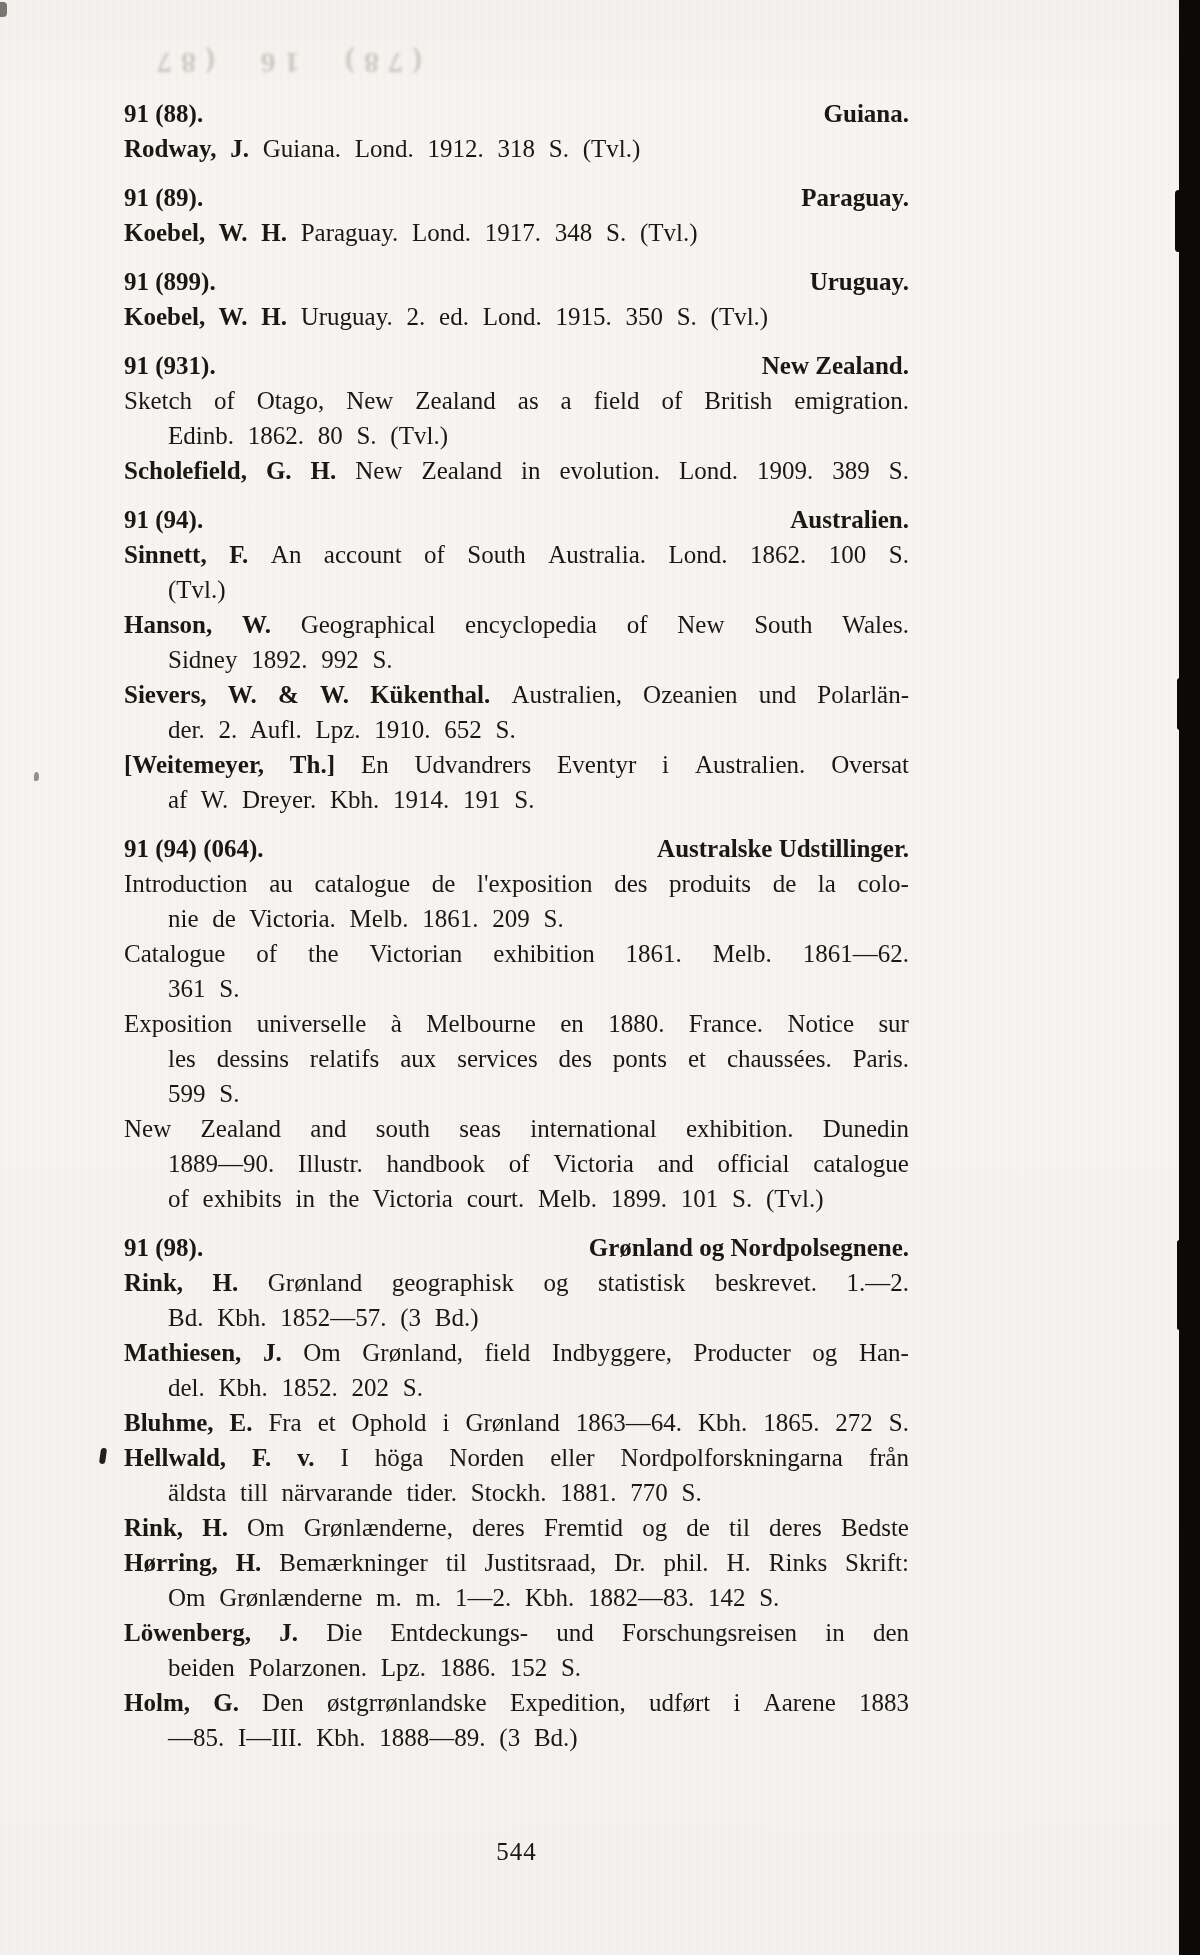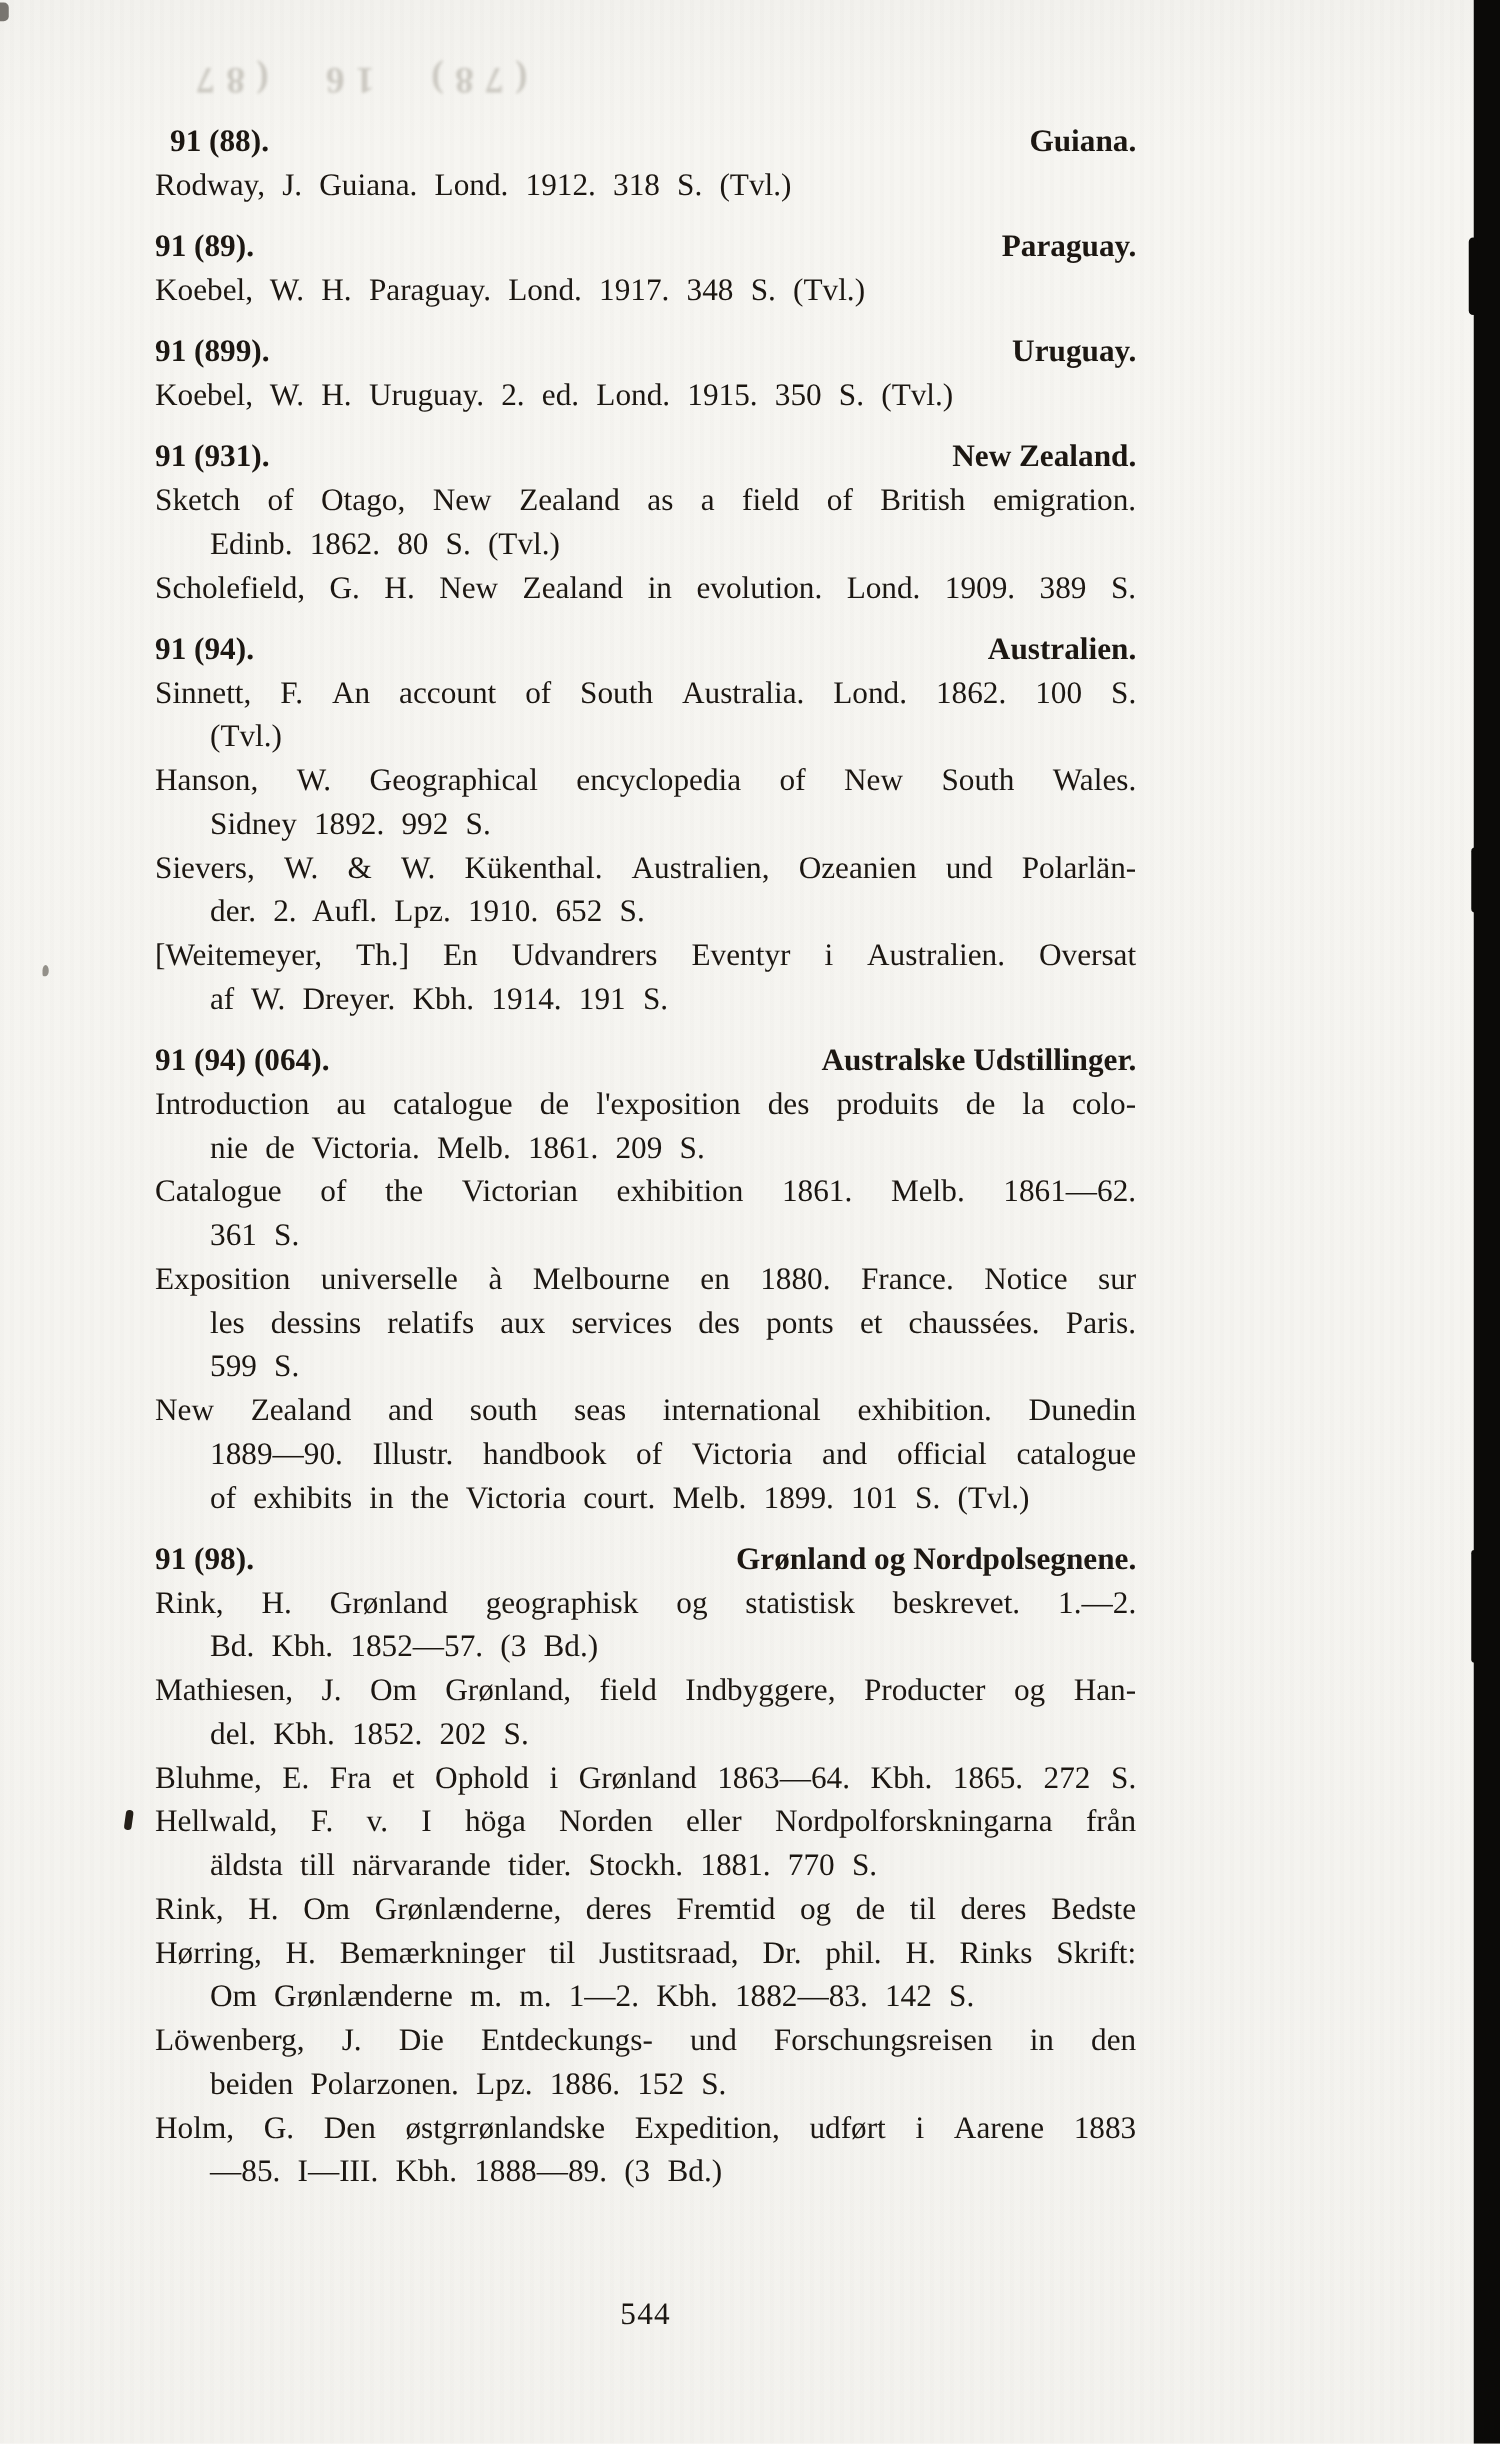--- a/index.html
+++ b/index.html
@@ -15,25 +15,25 @@
     background:repeating-linear-gradient(90deg,rgba(90,85,75,0.015) 0 3px,rgba(0,0,0,0) 3px 8px);
   }
   .text-column{
     position:absolute;left:124px;top:96px;width:785px;
     font-size:25px;line-height:35px;
   }
   .section-row{
     display:flex;justify-content:space-between;
     font-weight:bold;margin-top:14px;
   }
-  .section-row:first-child{margin-top:0;margin-left:12px;}
+  .section-row:first-child{margin-top:0;}
   .line{word-spacing:0.30em;}
   .line.just{display:flex;justify-content:space-between;word-spacing:normal;}
   .line.indent{padding-left:44px;font-family:Liberation Serif, serif;}
-  .b{font-weight:normal;text-align:right;}
+  .b{font-weight:bold;text-align:right;}
   .page-number{
     position:absolute;top:1838px;left:124px;width:785px;
     text-align:center;font-size:25px;letter-spacing:1px;
   }
   .ghost{
     position:absolute;left:148px;top:46px;
     font-size:30px;font-weight:bold;letter-spacing:9px;word-spacing:20px;
     color:rgba(148,143,132,0.42);
     filter:blur(1.4px);
     transform:rotate(180deg);

